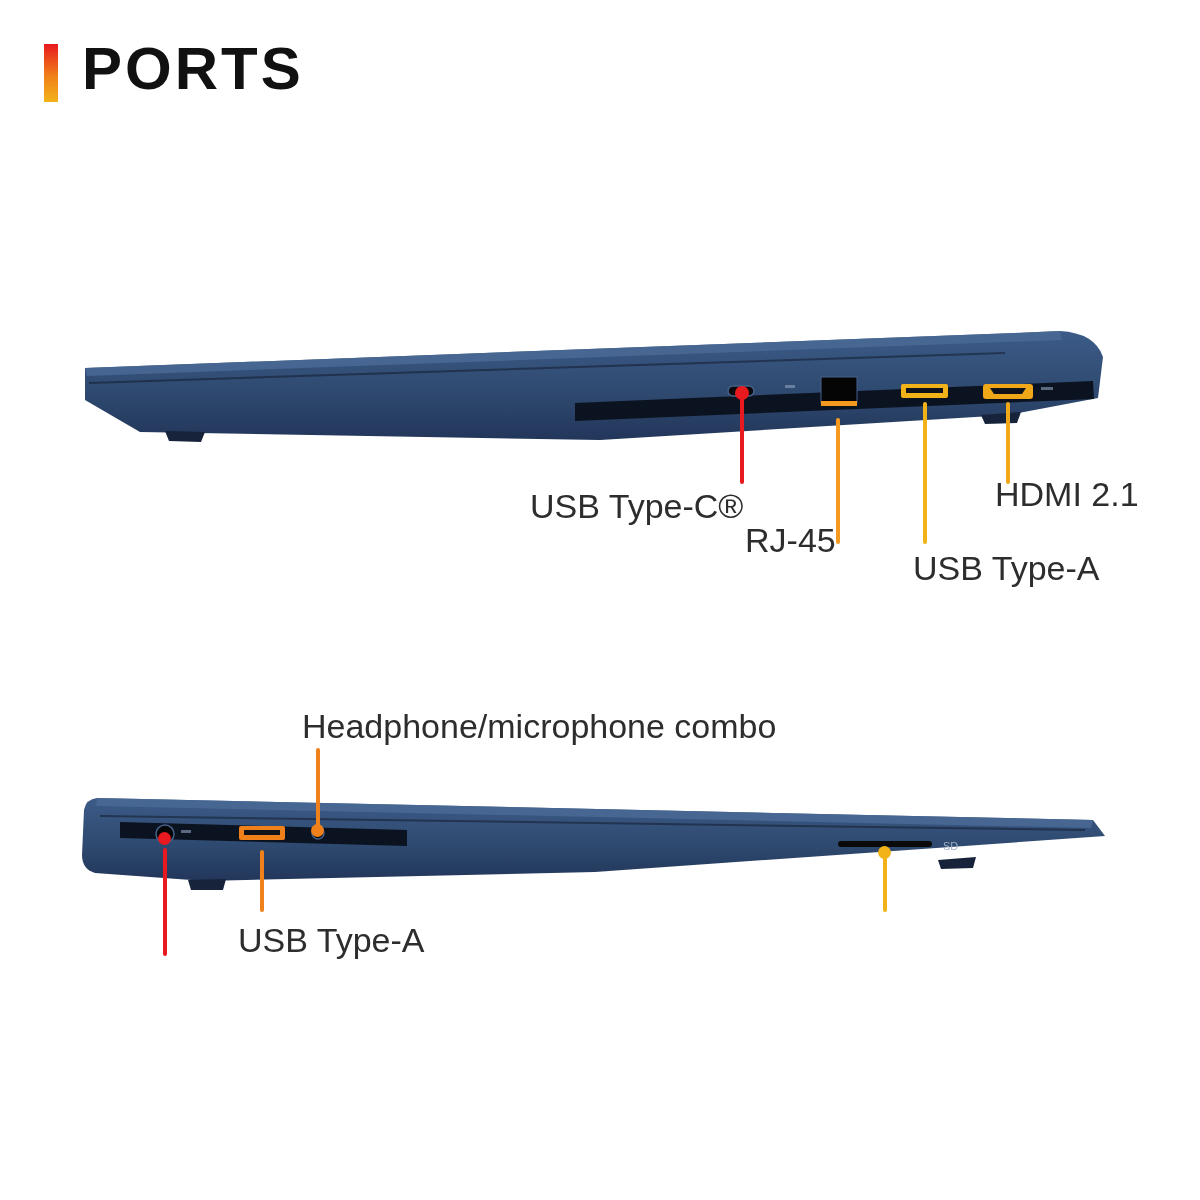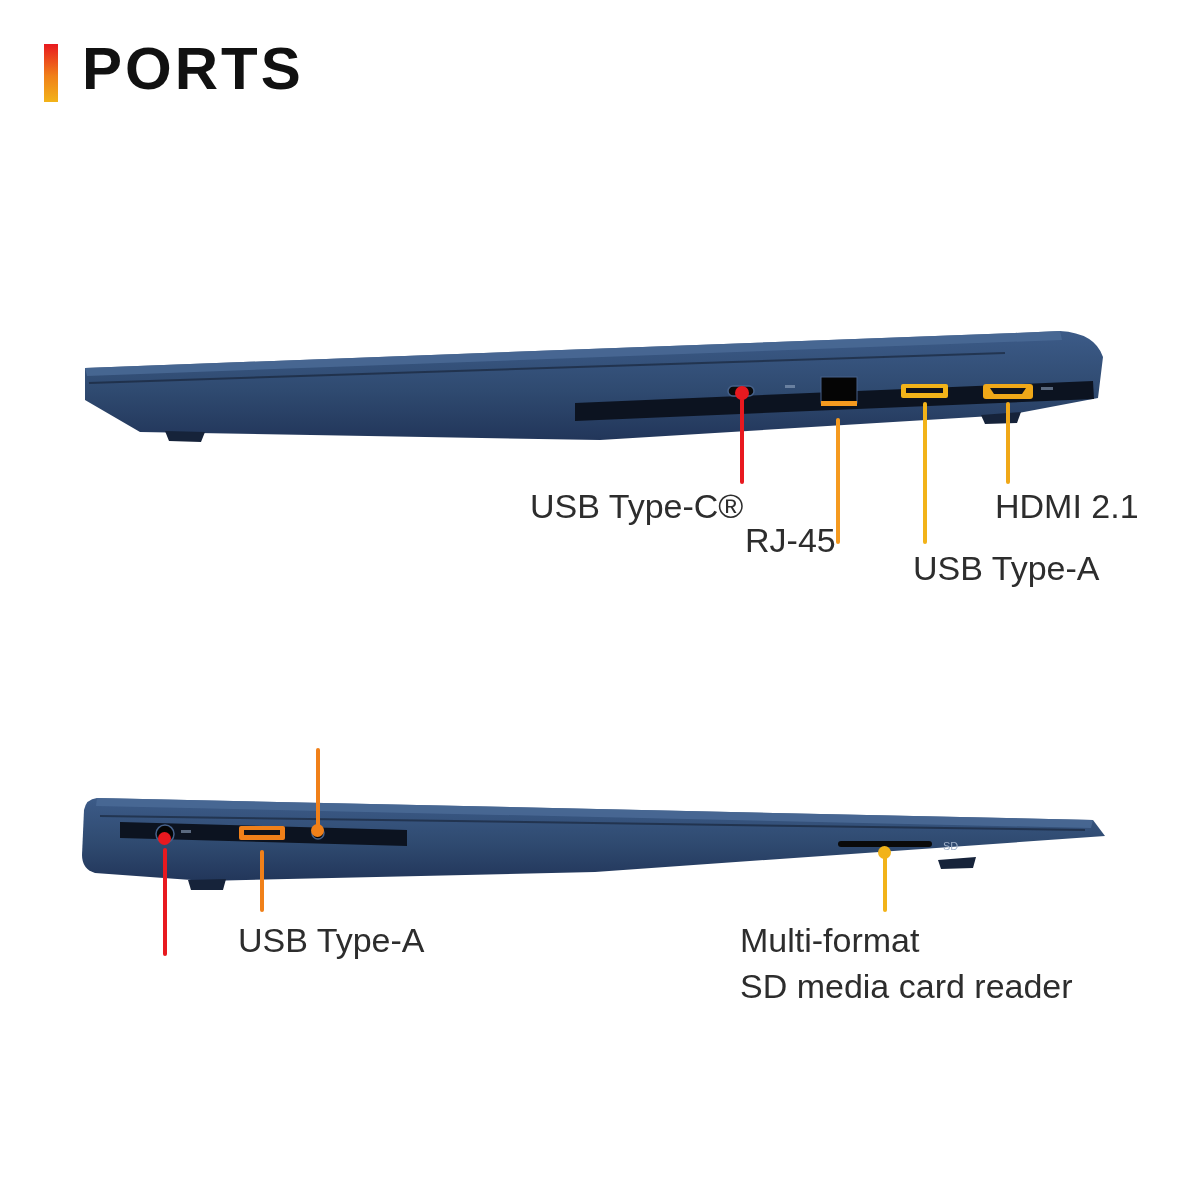--- a/index.html
+++ b/index.html
@@ -38,21 +38,21 @@
 
   .line-usb-a-bottom{left:260px;top:850px;height:62px;background:#f08019;}
   .line-sd{left:883px;top:854px;height:58px;background:#f2b319;}
   .dot-sd{left:878px;top:846px;width:13px;height:13px;background:#f2b319;}
 
   
   .lbl{position:absolute;font-size:34px;line-height:40px;color:#2d2d2d;white-space:nowrap;}
   .lbl-usb-c{left:530px;top:486px;}
   .lbl-rj45{left:745px;top:520px;}
   .lbl-usb-a-top{left:913px;top:548px;}
-  .lbl-hdmi{left:995px;top:486px;}
+  .lbl-hdmi{left:995px;top:474px;}
   .lbl-headphone{left:302px;top:706px;}
   .lbl-usb-a-bottom{left:238px;top:920px;}
   .lbl-ac{left:152px;top:968px;}
   .lbl-sd{left:740px;top:920px;}
   .lbl-sd .line2{display:block;margin-top:6px;}
 </style>
 </head>
 <body>
 
 <div class="canvas">
@@ -94,20 +94,21 @@
   <div class="callout line-usb-c"></div>
   <div class="callout line-rj45"></div>
   <div class="callout line-usb-a-top"></div>
   <div class="callout line-hdmi"></div>
 
   <div class="lbl lbl-usb-c">USB Type-C®</div>
   <div class="lbl lbl-rj45">RJ-45</div>
   <div class="lbl lbl-usb-a-top">USB Type-A</div>
   <div class="lbl lbl-hdmi">HDMI 2.1</div>
 
+  <div class="lbl lbl-headphone">Headphone/microphone combo</div>
 
   <svg class="laptop laptop-bottom" viewBox="0 0 1040 150">
     <defs>
       <linearGradient id="bodyBottom" x1="0" y1="0" x2="0" y2="1">
         <stop offset="0" stop-color="#3c5b88"></stop>
         <stop offset="0.55" stop-color="#2f4a70"></stop>
         <stop offset="1" stop-color="#22365a"></stop>
       </linearGradient>
     </defs>
     <path fill="url(#bodyBottom)" d="M 22 38 L 1018 60 L 1030 76 L 520 112 L 130 121 L 20 113 Q 7 109 7 95 L 9 50 Q 11 39 22 38 Z"></path>
@@ -129,18 +130,14 @@
 
   <div class="callout line-headphone"></div>
   <div class="dot dot-headphone"></div>
   <div class="dot dot-ac"></div>
   <div class="callout line-ac"></div>
   <div class="callout line-usb-a-bottom"></div>
   <div class="dot dot-sd"></div>
   <div class="callout line-sd"></div>
 
   <div class="lbl lbl-usb-a-bottom">USB Type-A</div>
-  <div class="lbl lbl-sd">
-    <span class="line1">Multi-format</span>
-    <span class="line2">SD media card reader</span>
-  </div>
 
 </div>
 
 </body></html>

